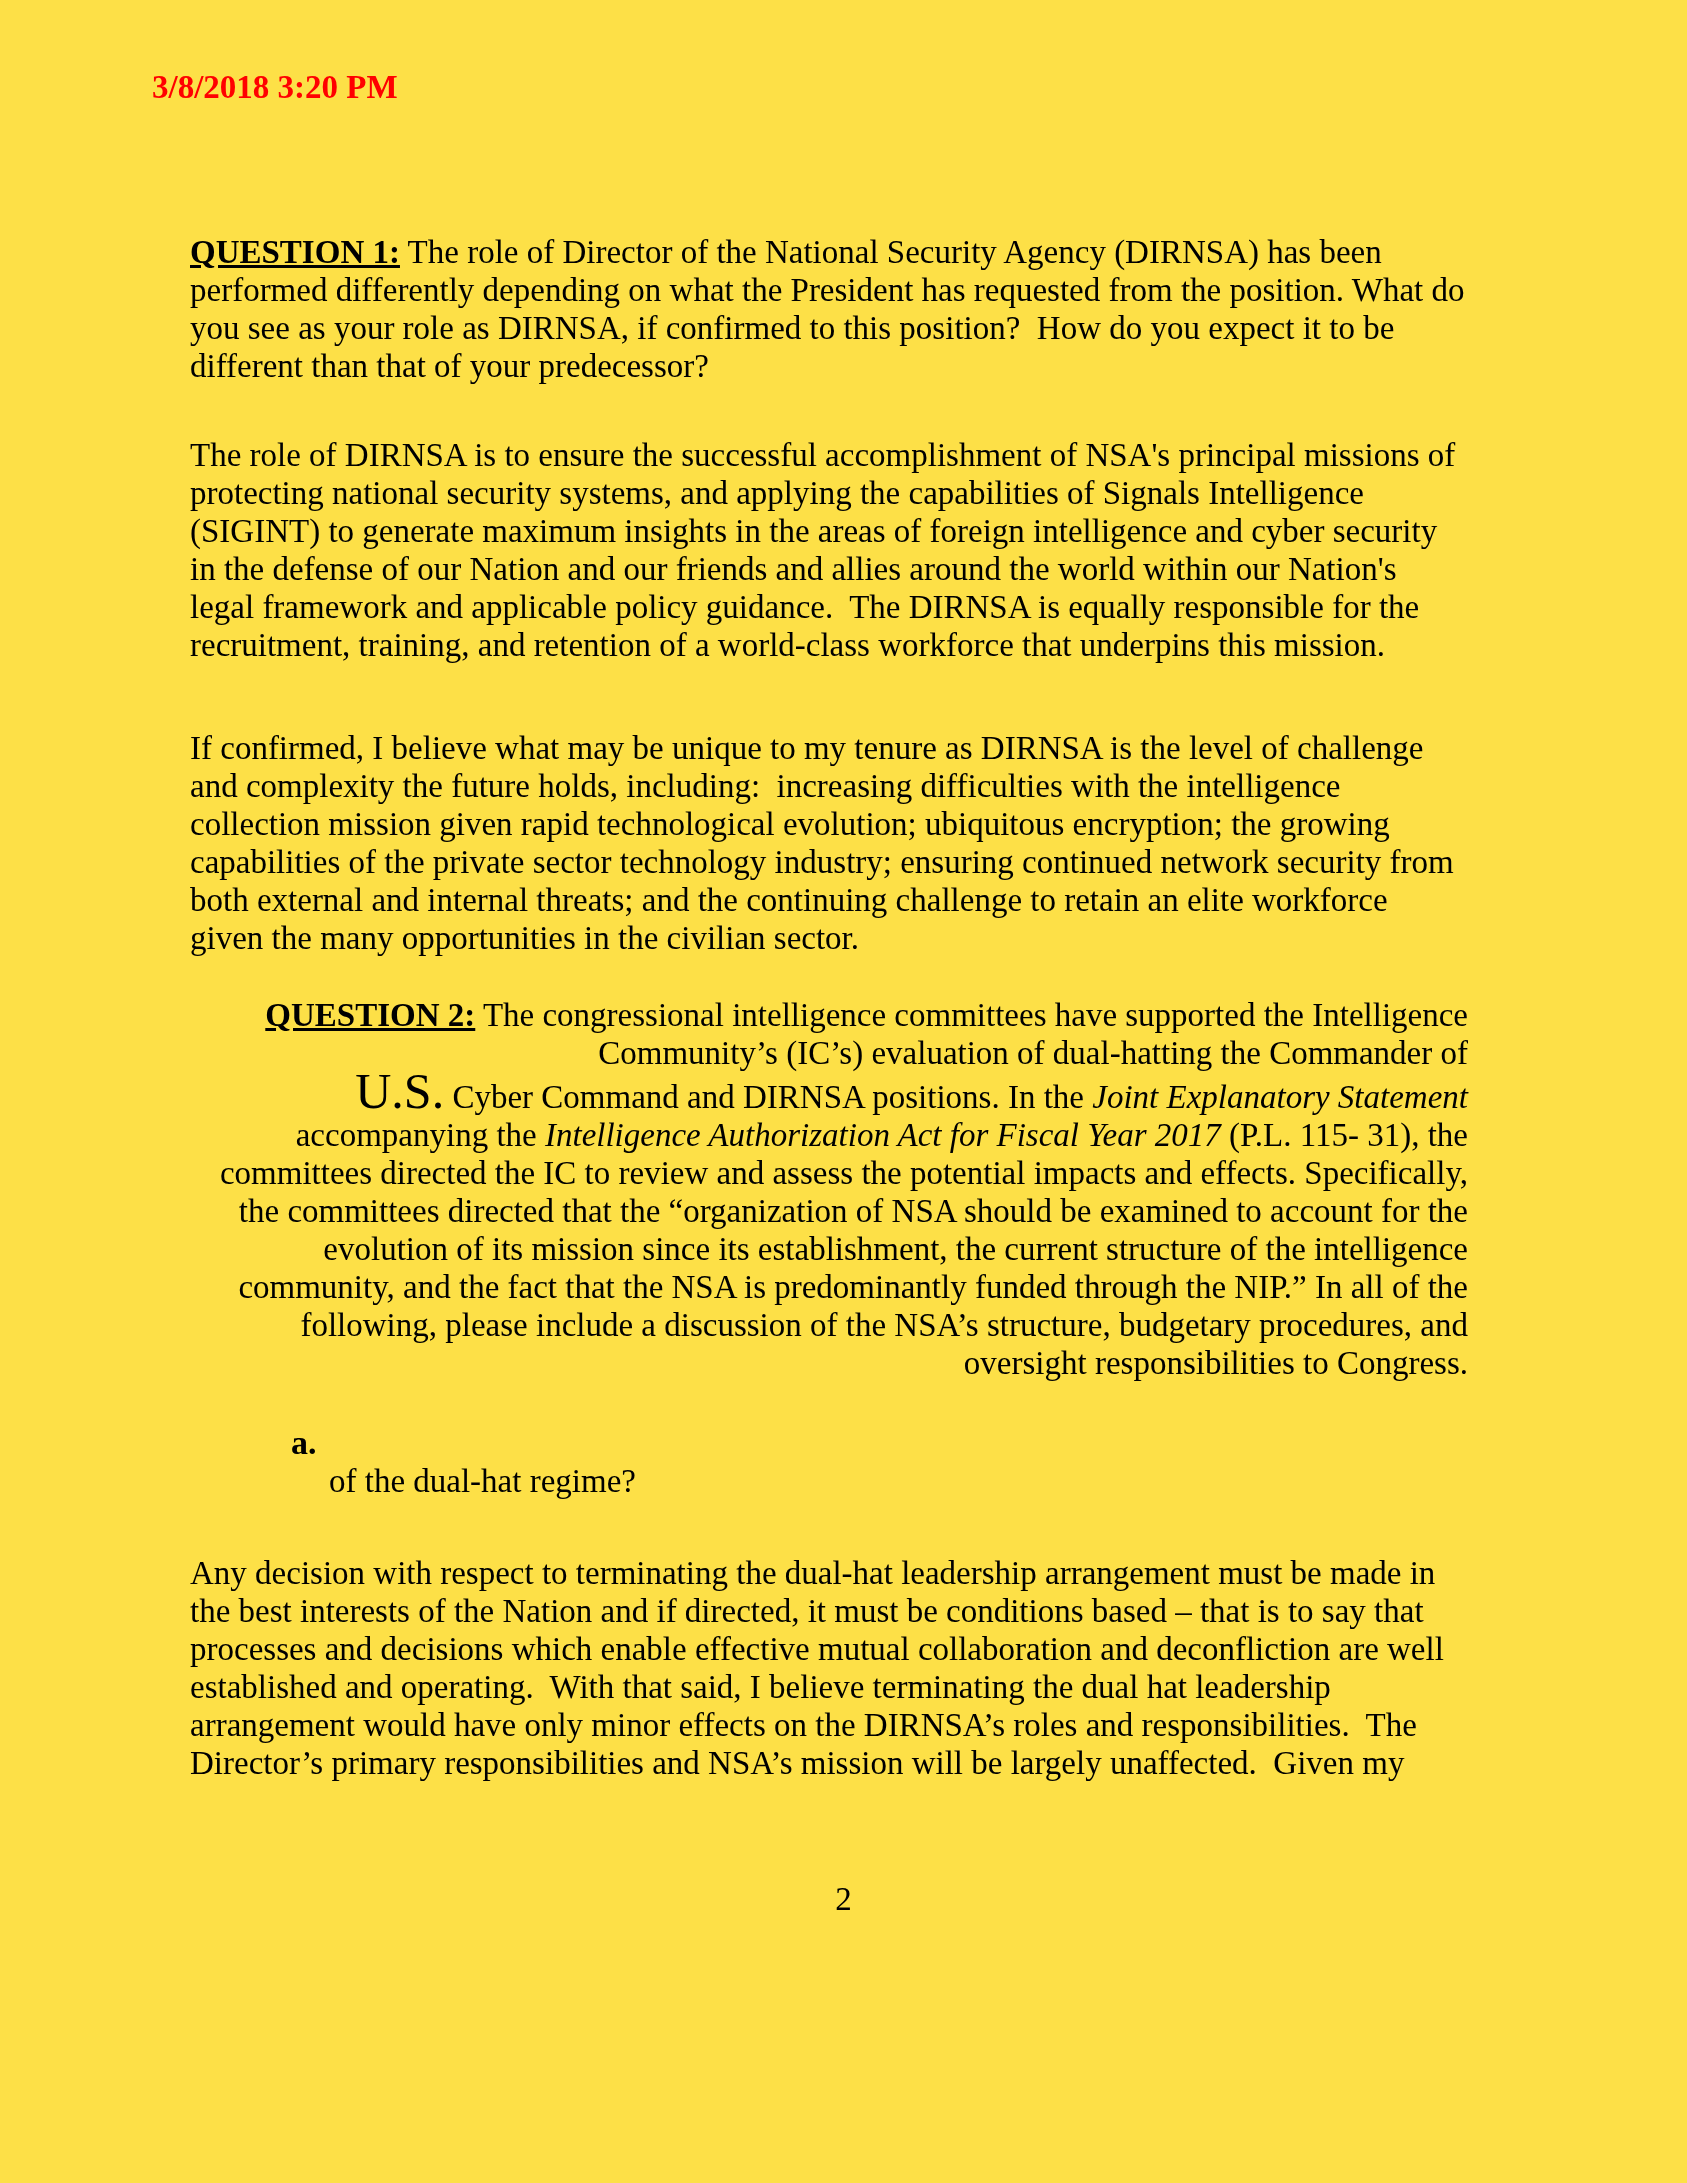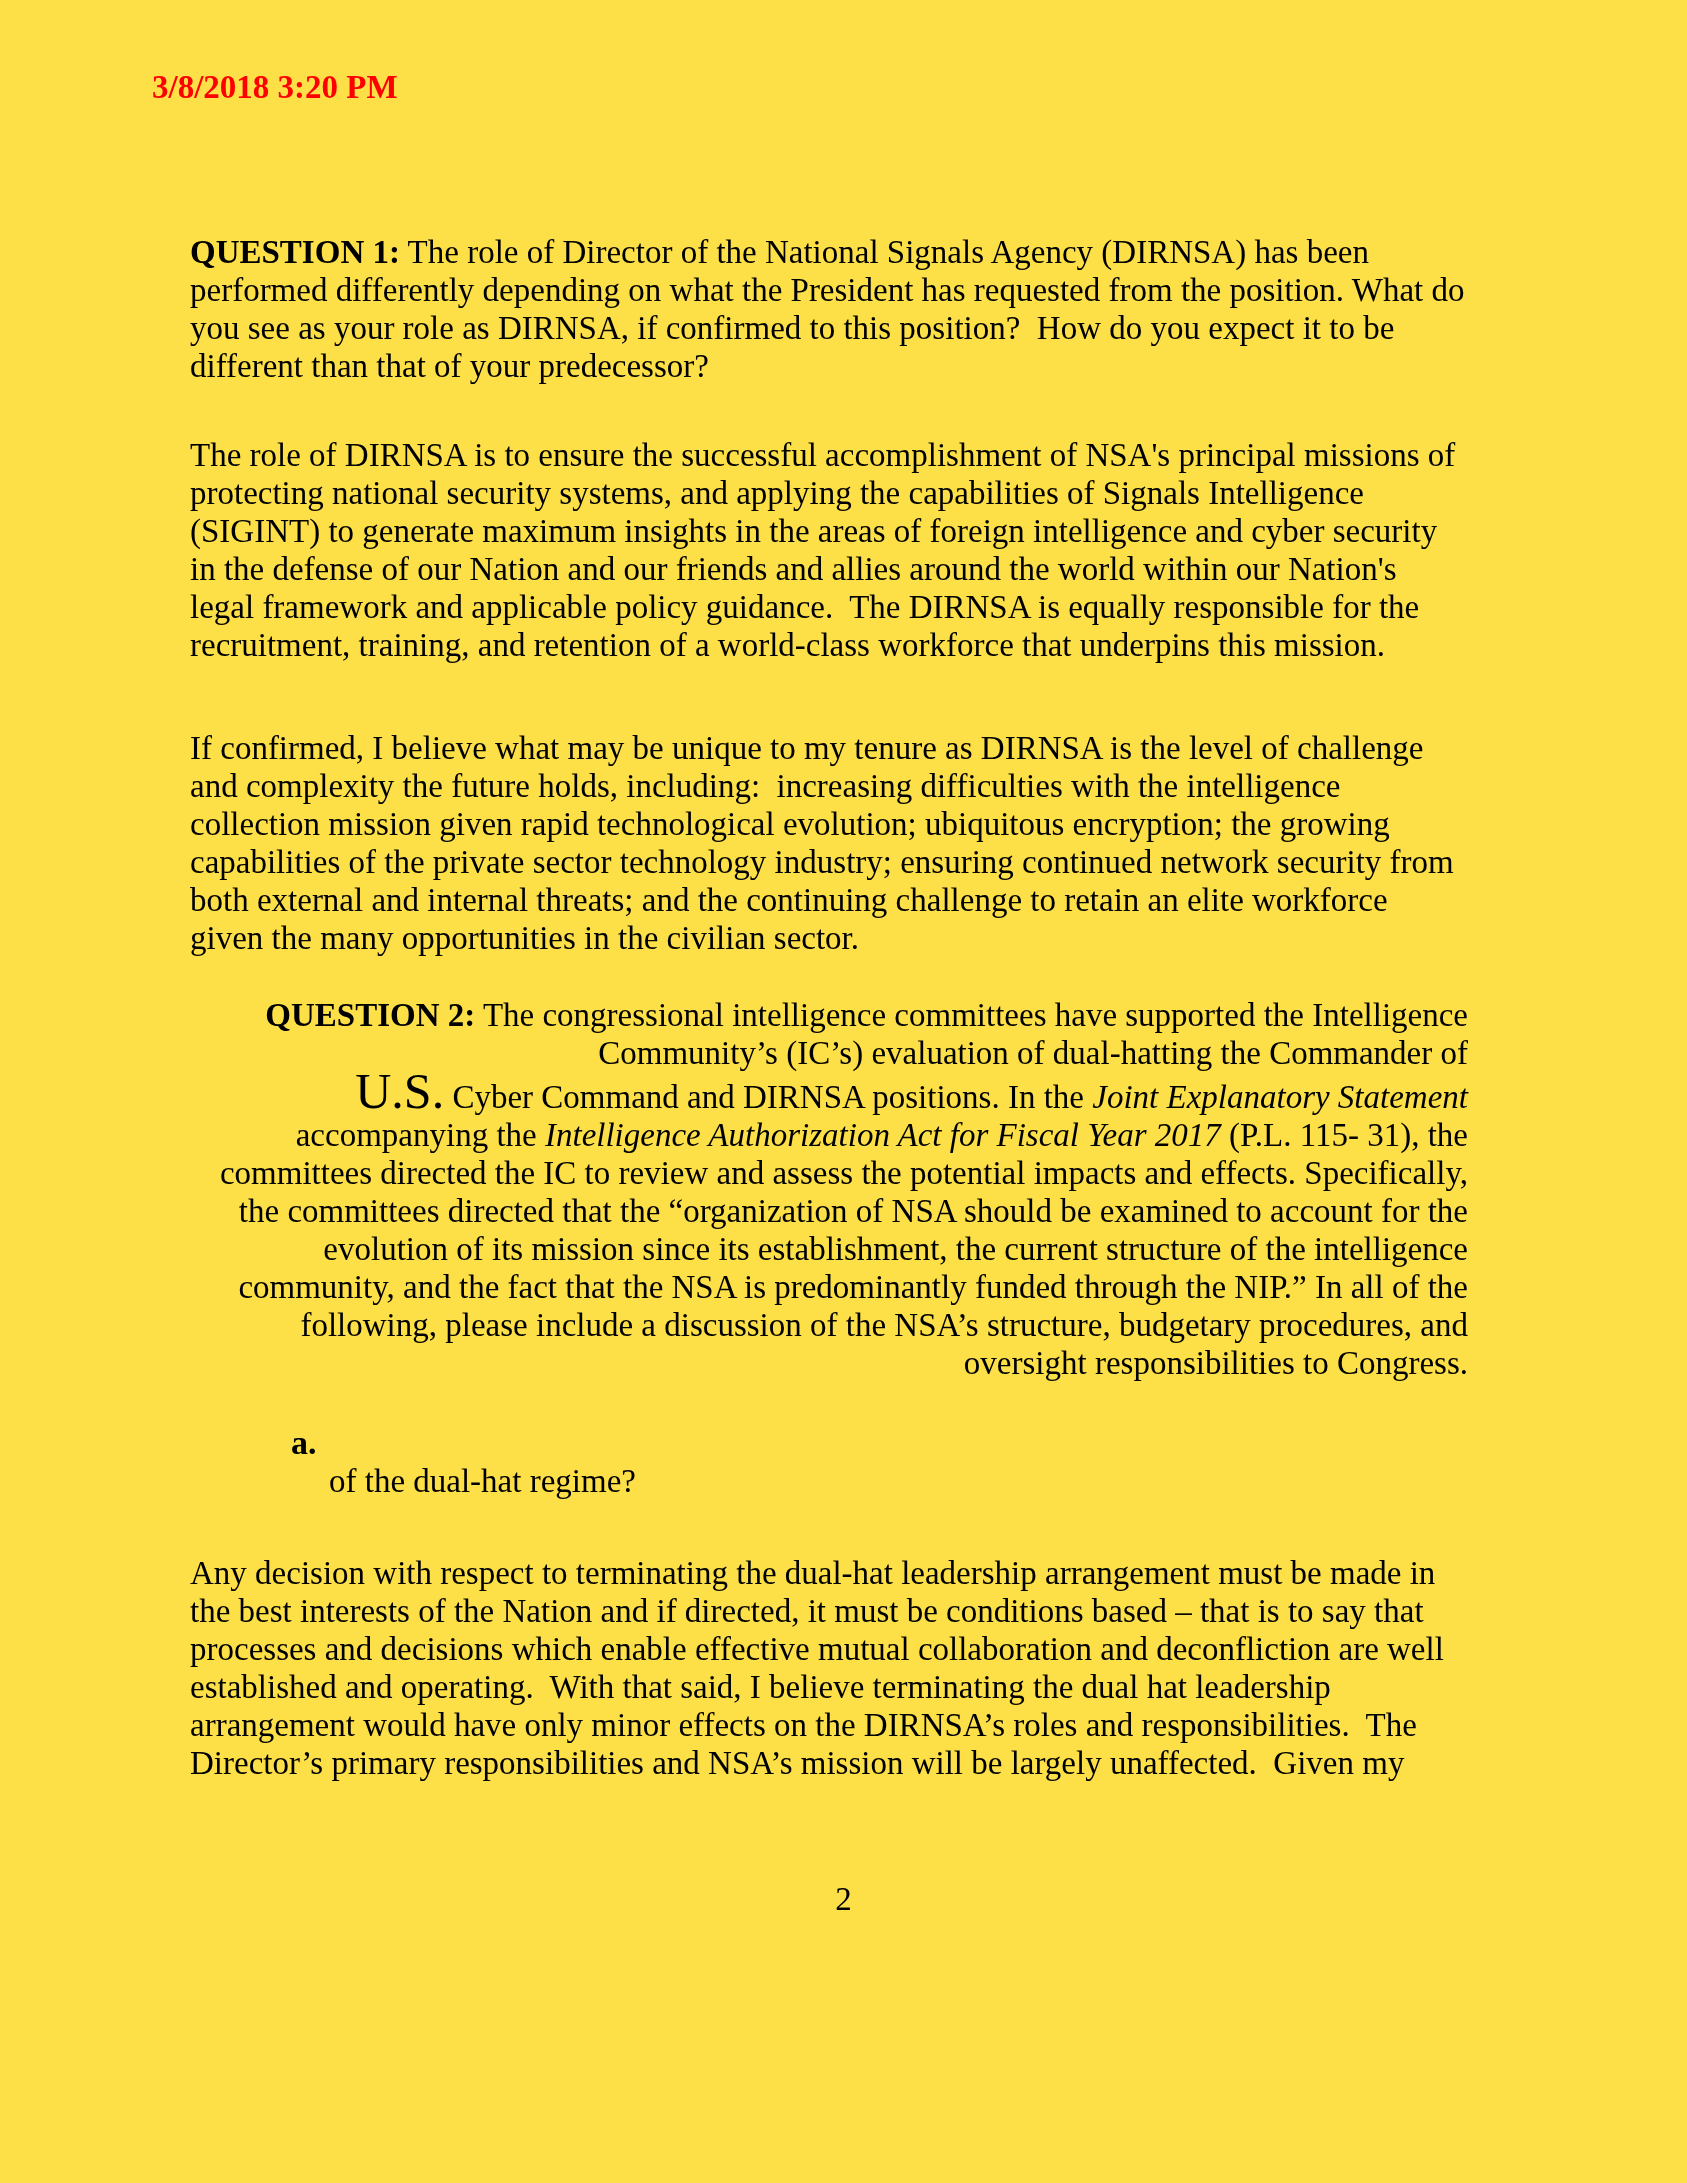--- a/index.html
+++ b/index.html
@@ -44,21 +44,21 @@
   }
   .para {
     margin: 0;
     white-space: pre-wrap;
     text-align: left;
   }
   .p-a1p1 { margin-top: 51px; }
   .p-a1p2 { margin-top: 65px; }
   .p-q2   { margin-top: 39px; text-align: right; }
   .p-a2p1 { margin-top: 54px; }
-  .q-label { font-weight: bold; }
+  .q-label { font-weight: bold; text-decoration: underline; }
   .us-large { font-size: 50px; font-family: Liberation Serif, serif; }
   .item-a {
     position: relative;
     margin-top: 42px;
     padding-left: 139px;
     white-space: pre-wrap;
   }
   .item-a .marker {
     position: absolute;
     left: 101px;
@@ -78,21 +78,21 @@
 </head>
 <body>
 
 <div class="page">
 
   <div class="timestamp">3/8/2018 3:20 PM</div>
 
   <div class="body-col">
 
 
-    <p class="para p-q1"><span class="q-label">QUESTION 1:</span><span> The role of Director of the National Signals Agency (DIRNSA) has been performed differently depending on what the President has requested from the position. What do you see as your role as DIRNSA, if confirmed to this position?  How do you expect it to be different than that of your predecessor?</span></p>
+    <p class="para p-q1"><span class="q-label">QUESTION 1:</span><span> The role of Director of the National Security Agency (DIRNSA) has been performed differently depending on what the President has requested from the position. What do you see as your role as DIRNSA, if confirmed to this position?  How do you expect it to be different than that of your predecessor?</span></p>
 
     <p class="para p-a1p1">The role of DIRNSA is to ensure the successful accomplishment of NSA's principal missions of protecting national security systems, and applying the capabilities of Signals Intelligence (SIGINT) to generate maximum insights in the areas of foreign intelligence and cyber security in the defense of our Nation and our friends and allies around the world within our Nation's legal framework and applicable policy guidance.  The DIRNSA is equally responsible for the recruitment, training, and retention of a world-class workforce that underpins this mission.</p>
 
     <p class="para p-a1p2">If confirmed, I believe what may be unique to my tenure as DIRNSA is the level of challenge and complexity the future holds, including:  increasing difficulties with the intelligence collection mission given rapid technological evolution; ubiquitous encryption; the growing capabilities of the private sector technology industry; ensuring continued network security from both external and internal threats; and the continuing challenge to retain an elite workforce given the many opportunities in the civilian sector.</p>
 
     <p class="para p-q2"><span class="q-label">QUESTION 2:</span><span> The congressional intelligence committees have supported the Intelligence Community’s (IC’s) evaluation of dual-hatting the Commander of</span><br><span class="us-large">U.S.</span><span> Cyber Command and DIRNSA positions. In the </span><i>Joint Explanatory Statement</i><span> accompanying the </span><i>Intelligence Authorization Act for Fiscal Year 2017</i><span> (P.L. 115- 31), the committees directed the IC to review and assess the potential impacts and effects. Specifically, the committees directed that the “organization of NSA should be examined to account for the evolution of its mission since its establishment, the current structure of the intelligence community, and the fact that the NSA is predominantly funded through the NIP.” In all of the following, please include a discussion of the NSA’s structure, budgetary procedures, and oversight responsibilities to Congress.</span></p>
 
     <div class="item-a"><span class="marker">a.</span><br><span>of the dual-hat regime?</span></div>
 
     <p class="para p-a2p1">Any decision with respect to terminating the dual-hat leadership arrangement must be made in the best interests of the Nation and if directed, it must be conditions based – that is to say that processes and decisions which enable effective mutual collaboration and deconfliction are well established and operating.  With that said, I believe terminating the dual hat leadership arrangement would have only minor effects on the DIRNSA’s roles and responsibilities.  The Director’s primary responsibilities and NSA’s mission will be largely unaffected.  Given my</p>

